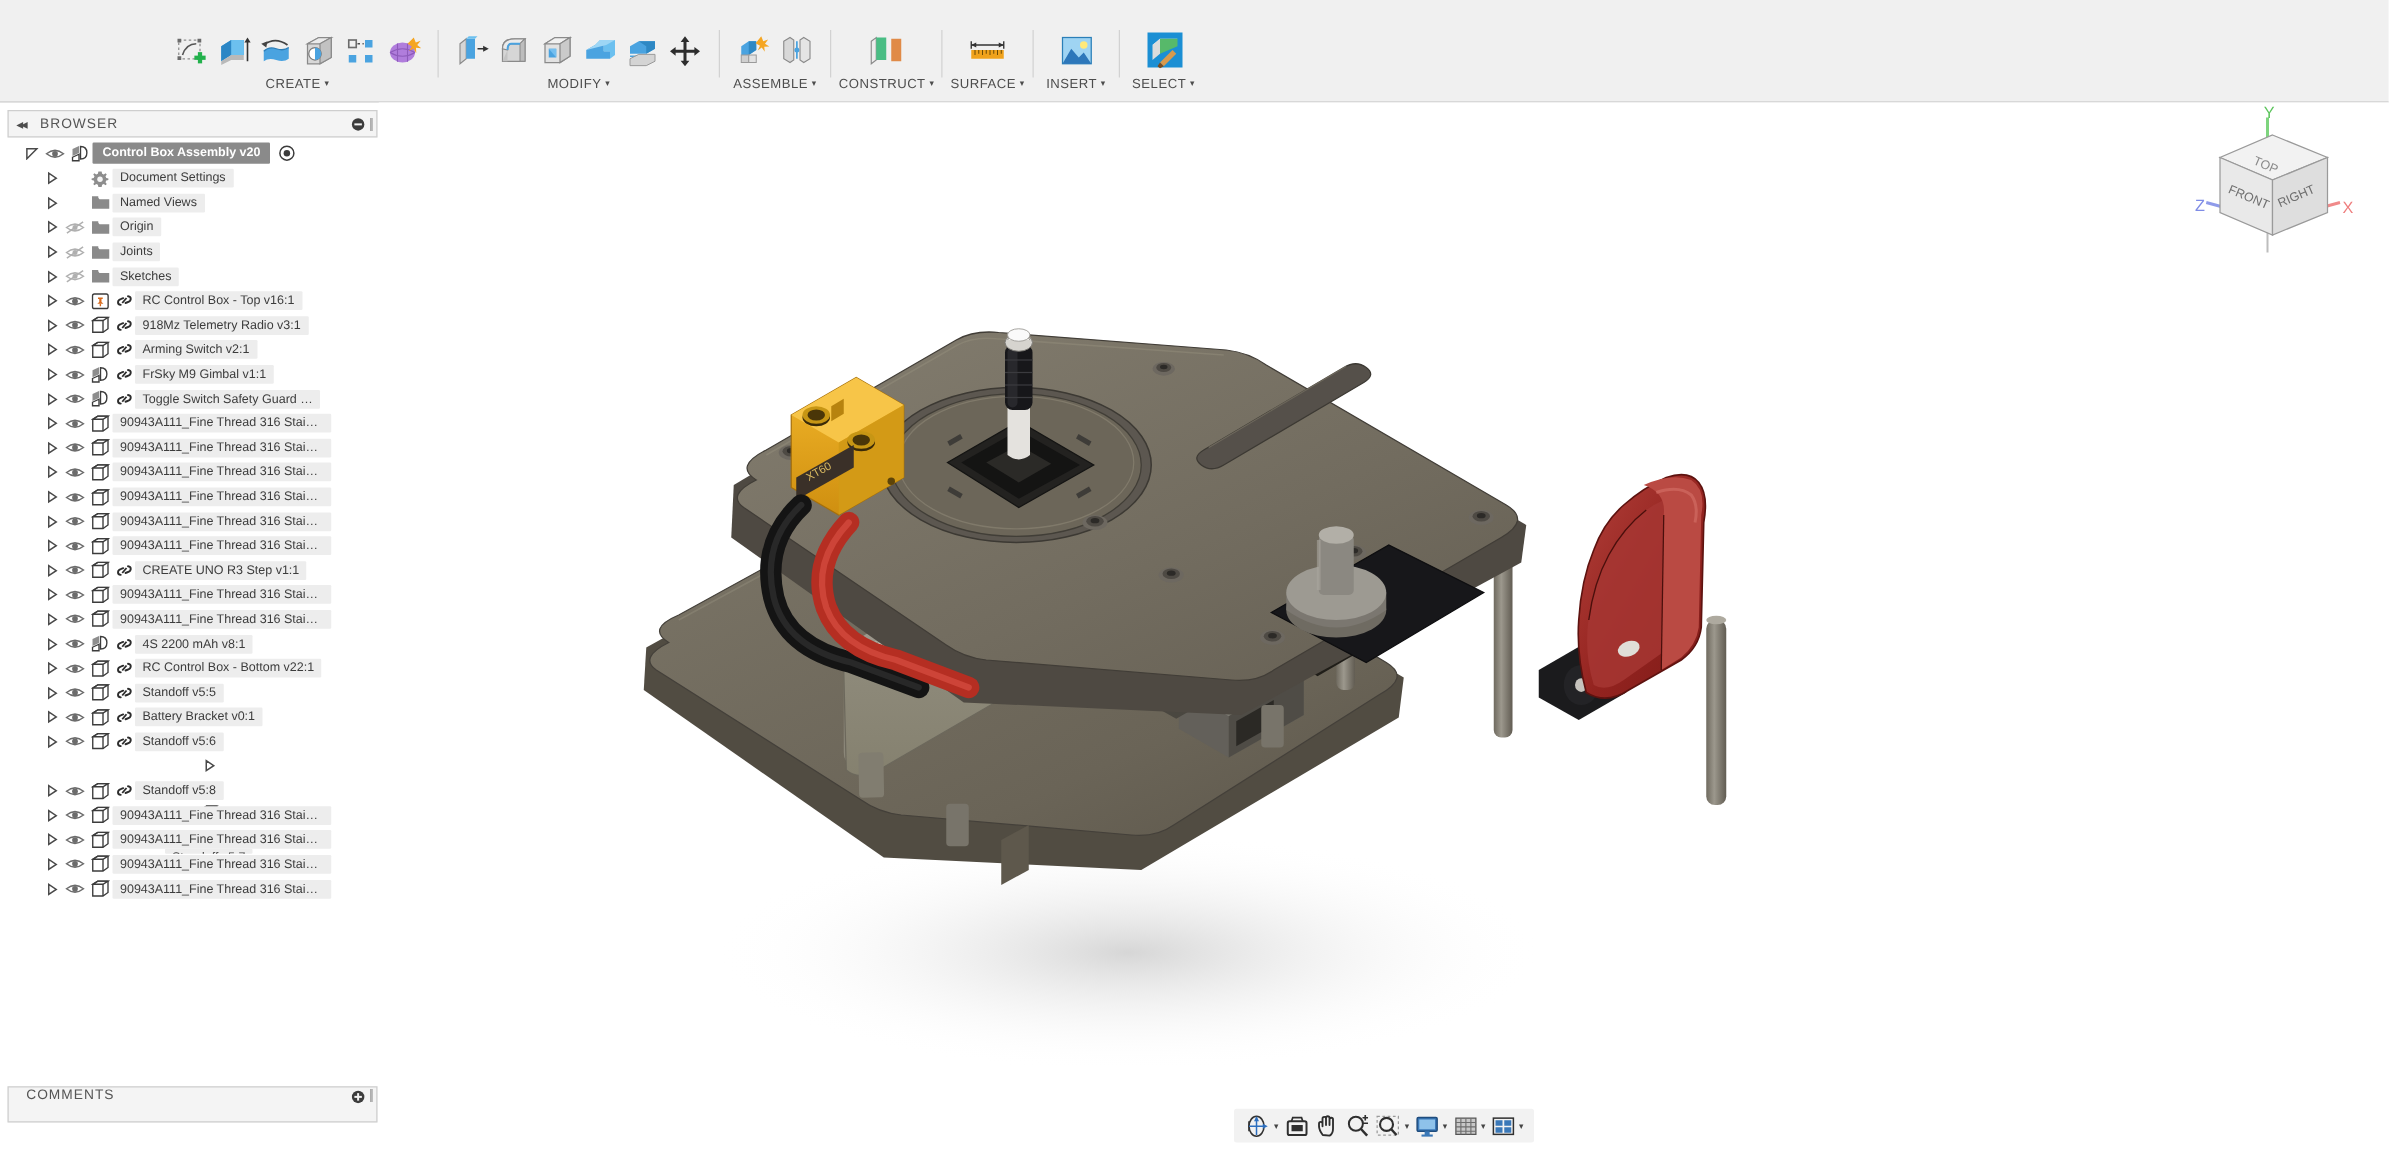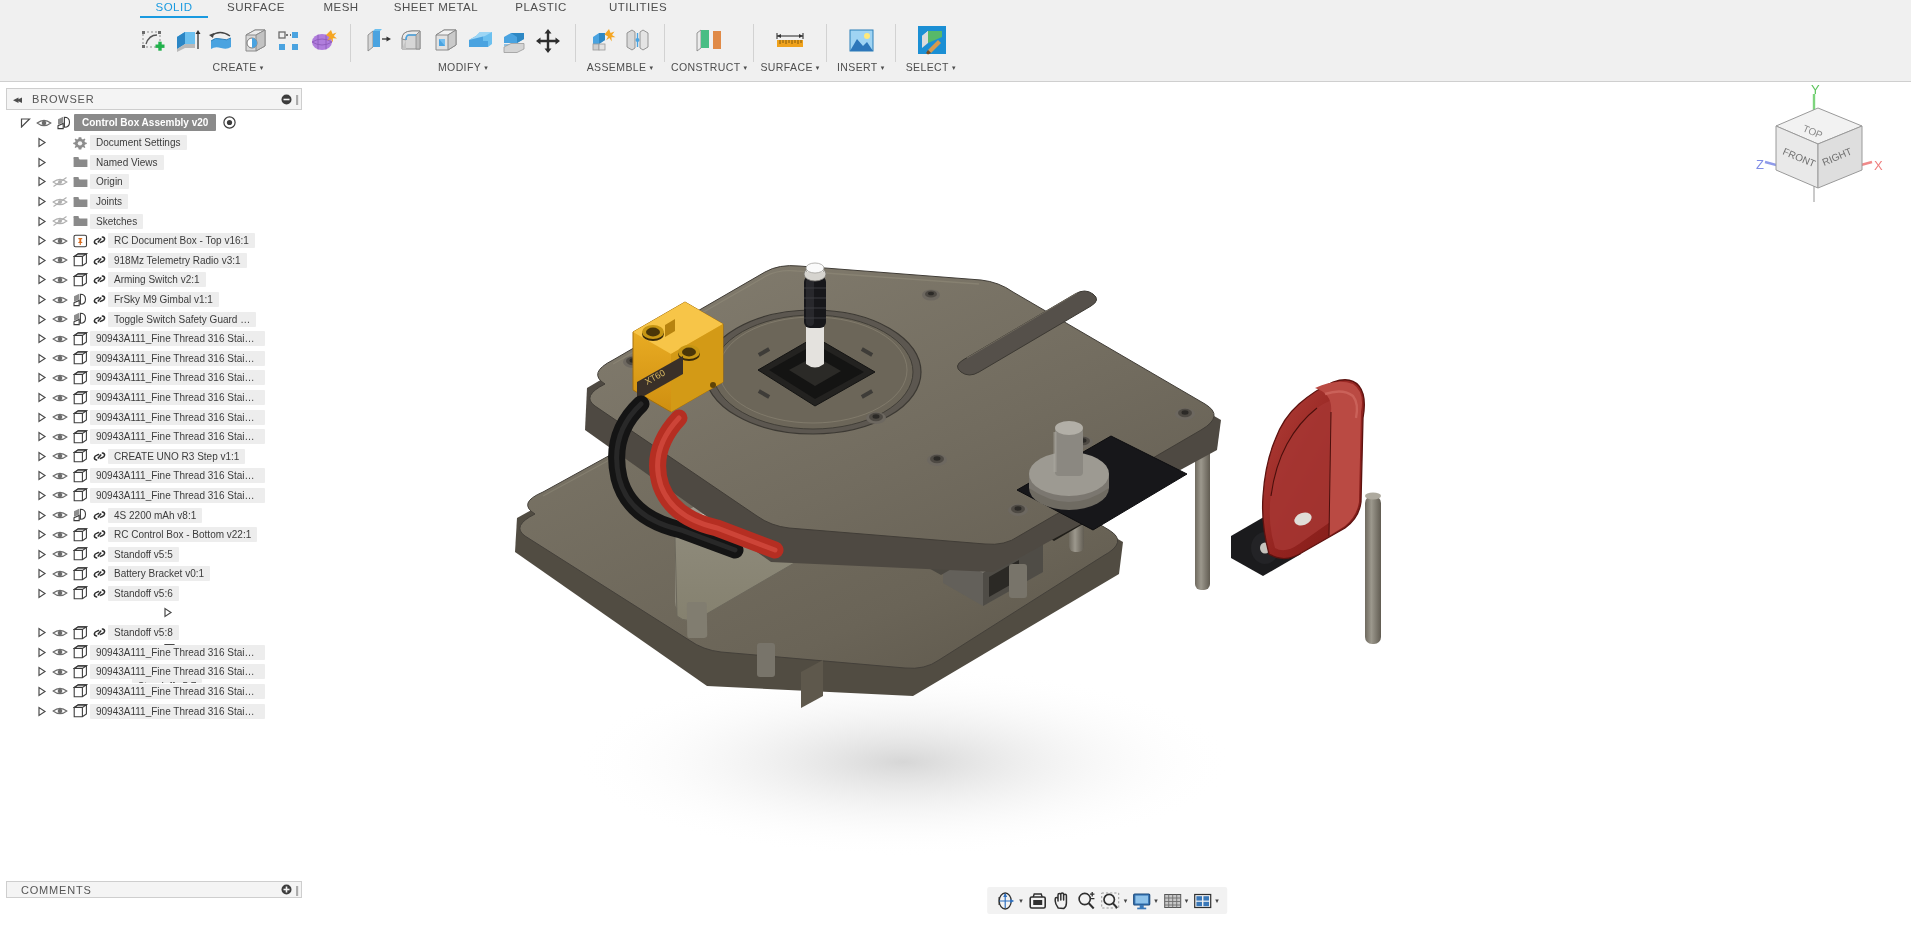--- a/index.html
+++ b/index.html
@@ -109,23 +109,23 @@
   }
   .node.root { height: 21px; }
   .node.root .nodelabel {
     background: #8a8a8a; color: #ffffff; font-weight: bold;
     padding: 3px 8px; max-width: 168px;
   }
   .radio-dot { width: 18px; display:flex; align-items:center; justify-content:center; margin-left:4px; cursor:pointer;}
 
   .comments {
     position: absolute; left: 0; bottom: 0;
-    width: 296px; height: 17px;
+    width: 296px; height: 29px;
     background: #f4f4f4; border: 1px solid #cecece;
-    display: flex; align-items: center; padding: 0 4px 0 14px;
+    display: flex; align-items: flex-start; padding: 0 4px 0 14px;
   }
   .comments-title { font-size: 11px; color:#555; letter-spacing:.8px; flex:1; }
 
   
   .canvas {
     position: absolute; left: 303px; top: 82px;
     width: 1608px; height: 846px;
     background: #ffffff;
     overflow: hidden;
   }
@@ -151,40 +151,20 @@
 </head>
 <body>
 
 <div id="app">
 
   <div class="ribbon">
 
 
     <div class="tabs-and-tools">
 
-      <div class="tabrow" style="left:138px;">
-        <div class="tab active" style="width:72px;">
-          <span>SOLID</span>
-        </div>
-        <div class="tab" style="width:92px;">
-          <span>SURFACE</span>
-        </div>
-        <div class="tab" style="width:78px;">
-          <span>MESH</span>
-        </div>
-        <div class="tab" style="width:112px;">
-          <span>SHEET METAL</span>
-        </div>
-        <div class="tab" style="width:98px;">
-          <span>PLASTIC</span>
-        </div>
-        <div class="tab" style="width:96px;">
-          <span>UTILITIES</span>
-        </div>
-      </div>
 
       <div class="panels" style="left:132px;">
 
         <div class="panel">
           <div class="panel-icons">
             <div class="tool">
               <svg width="26" height="26" viewBox="0 0 26 26">
                 <rect x="3" y="4" width="17" height="15" fill="none" stroke="#8d8d8d" stroke-width="1" stroke-dasharray="2 2"></rect>
                 <rect x="2" y="3" width="3" height="3" fill="#6b6b6b"></rect>
                   <rect x="18" y="3" width="3" height="3" fill="#6b6b6b"></rect>
@@ -575,21 +555,21 @@
               <line x1="7.3" y1="9" x2="7.3" y2="11" stroke="#d86a1c" stroke-width="1.1"></line>
             </svg>
           </span>
           <span class="linkicon">
             <svg width="15" height="13" viewBox="0 0 15 13">
               <path d="M5.8 8.4 L9.2 4.4" stroke="#2d2d2d" stroke-width="1.5" fill="none"></path>
               <path d="M4.6 9.9 Q2.2 9.6 2.4 7.6 Q2.6 5.8 5 5.1 L6.6 4.5" fill="none" stroke="#2d2d2d" stroke-width="1.5" stroke-linecap="round"></path>
               <path d="M10.4 3 Q12.8 3.3 12.6 5.3 Q12.4 7.1 10 7.8 L8.4 8.4" fill="none" stroke="#2d2d2d" stroke-width="1.5" stroke-linecap="round"></path>
             </svg>
           </span>
-          <span class="nodelabel">RC Document Box - Top v16:1</span>
+          <span class="nodelabel">RC Control Box - Top v16:1</span>
         </div>
         <div class="node" style="padding-left: 26px;">
           <span class="expander">
             <svg width="11" height="11" viewBox="0 0 11 11">
               <polygon points="3,1.5 3,9.5 9,5.5" fill="none" stroke="#4a4a4a" stroke-width="1.2"></polygon>
             </svg>
           </span>
           <span class="eye">
             <svg width="16" height="12" viewBox="0 0 16 12">
               <path d="M1.2 6 Q8 0.6 14.8 6 Q8 11.4 1.2 6 Z" fill="none" stroke="#6c6c6c" stroke-width="1.2"></path>

